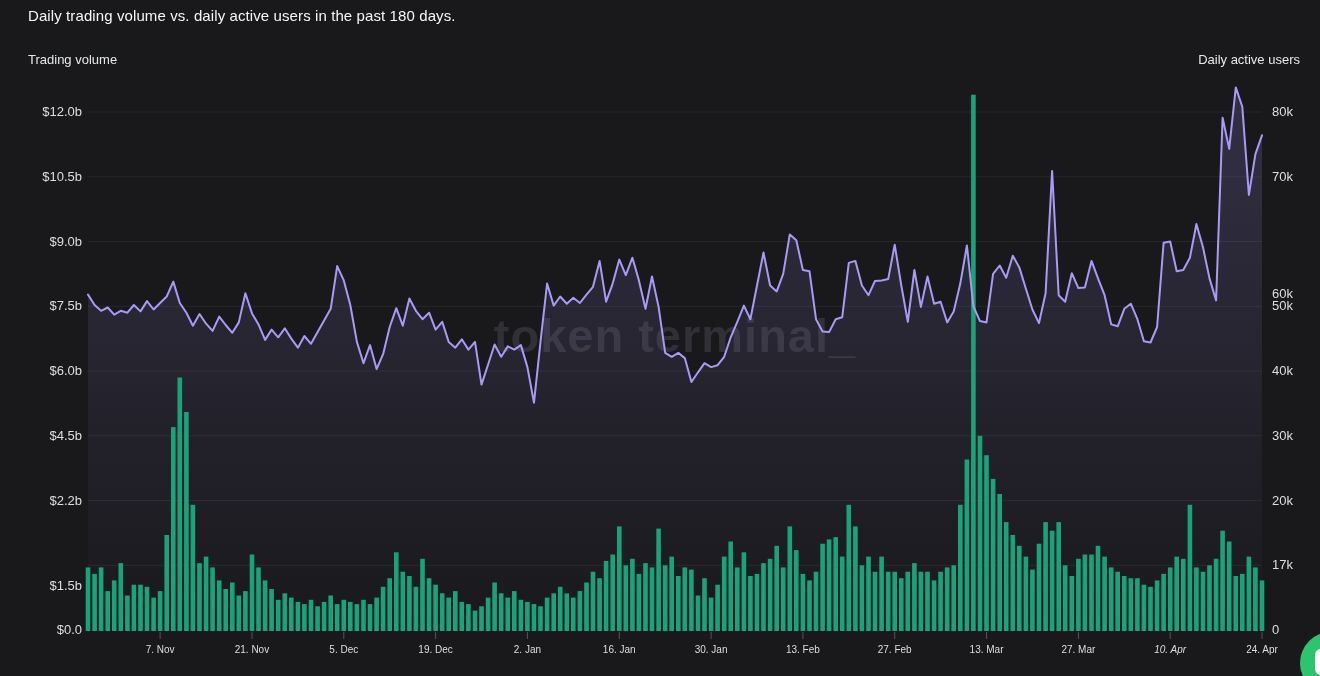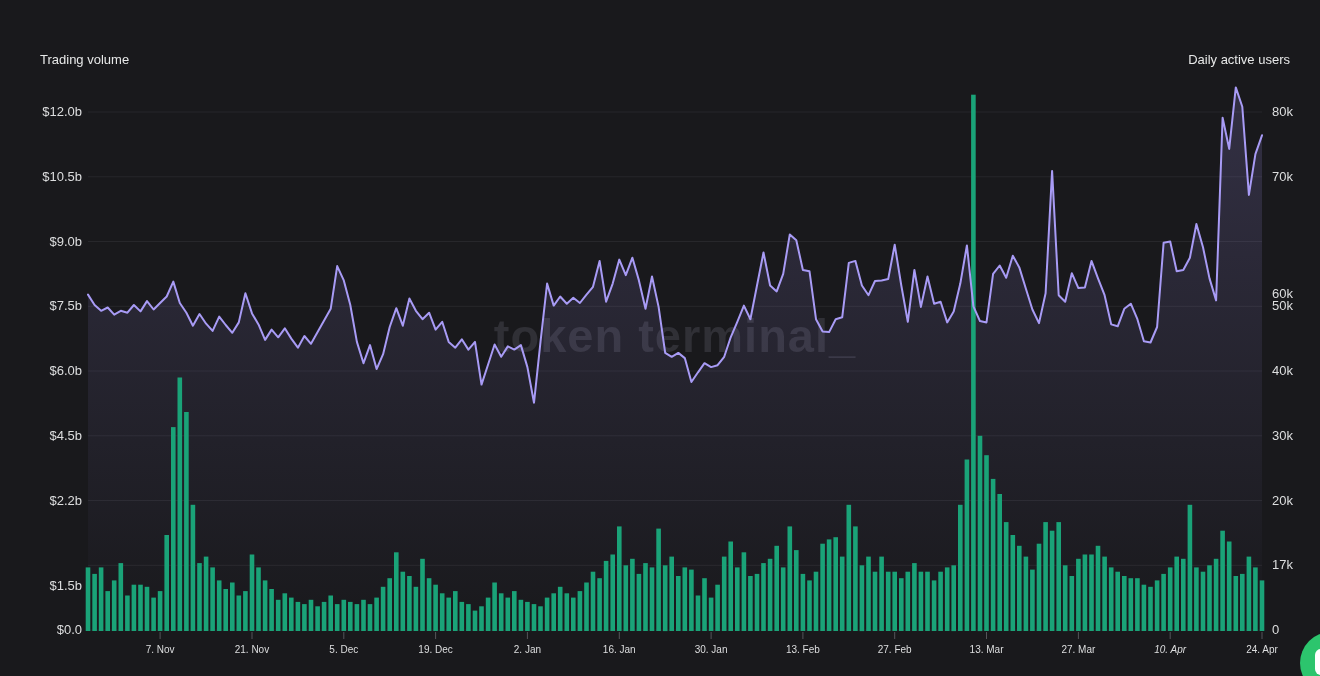--- a/index.html
+++ b/index.html
@@ -8,22 +8,22 @@
     background:#19191c;font-family:"Liberation Sans",sans-serif;
     -webkit-font-smoothing:antialiased;
   }
   .chart-title{
     position:absolute;left:28px;top:7px;font-size:15px;font-weight:500;
     color:#f5f6f6;letter-spacing:.1px;
   }
   .axis-title{
     position:absolute;top:52px;font-size:13px;font-weight:500;color:#e7e8e8;
   }
-  .axis-title.left{left:40px;}
-  .axis-title.right{right:30px;text-align:center;}
+  .axis-title.left{left:28px;}
+  .axis-title.right{right:20px;text-align:center;}
   .watermark{
     position:absolute;left:675px;top:308px;transform:translateX(-50%);
     font-size:47px;font-weight:600;letter-spacing:1px;color:#303036;
     white-space:nowrap;user-select:none;
   }
   #plot-svg{position:absolute;left:0;top:0;}
   .ylab{
     position:absolute;font-size:13px;color:#dddedf;height:16px;line-height:16px;
   }
   .ylab.left{width:80px;text-align:right;left:2px;}
@@ -38,20 +38,21 @@
   }
   .chat-button .glyph{
     position:absolute;left:15px;top:17px;width:30px;height:26px;
     background:#ffffff;border-radius:6px;
   }
 </style>
 </head>
 <body>
 
 <div class="page">
+  <div class="chart-title">Daily trading volume vs. daily active users in the past 180 days.</div>
   <div class="axis-title left">Trading volume</div>
   <div class="axis-title right">Daily active users</div>
 
   <div class="watermark">token terminal_</div>
 
   <svg id="plot-svg" width="1320" height="676">
       <defs>
         <linearGradient id="areaGrad" gradientUnits="userSpaceOnUse" x1="0" y1="112" x2="0" y2="630">
           <stop offset="0" stop-color="#a393f2" stop-opacity="0.18"></stop>
           <stop offset="1" stop-color="#a393f2" stop-opacity="0"></stop>

